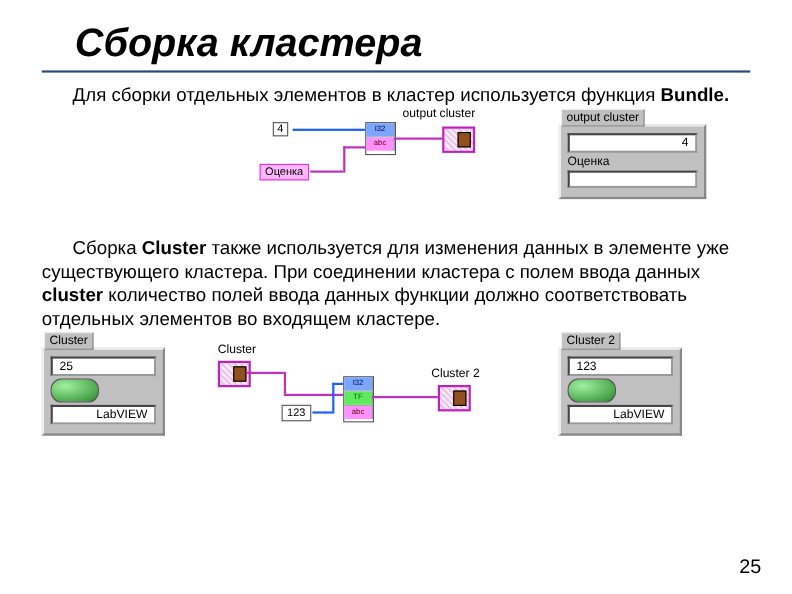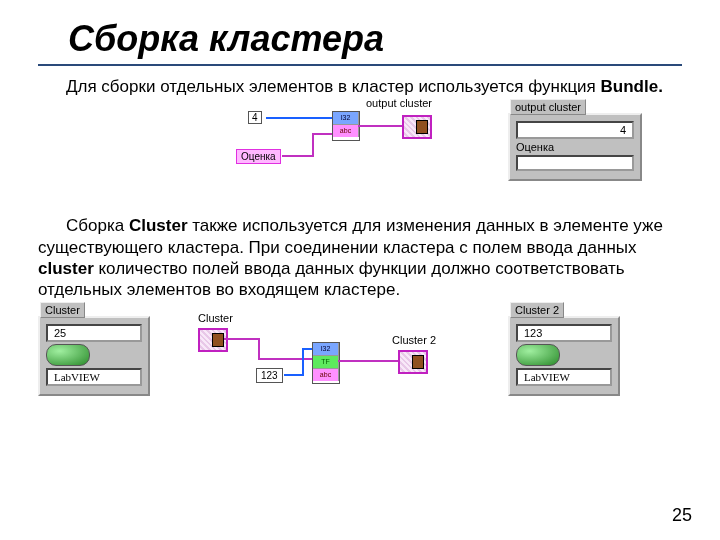--- a/index.html
+++ b/index.html
@@ -67,21 +67,21 @@
   }
   .lv-field {
     background: #fff;
     border: 2px inset #999;
     padding: 1px 6px;
     font-size: 11px;
     margin: 2px 0;
     min-width: 60px;
     text-align: right;
   }
-  .lv-field-left { text-align: left; font-family: Liberation Serif, serif; }
+  .lv-field-left { text-align: right; }
   .lv-label {
     font-size: 11px;
     color: #000;
     margin-top: 2px;
   }
 
   
   .bd-const {
     position: absolute;
     border: 1px solid #555;

